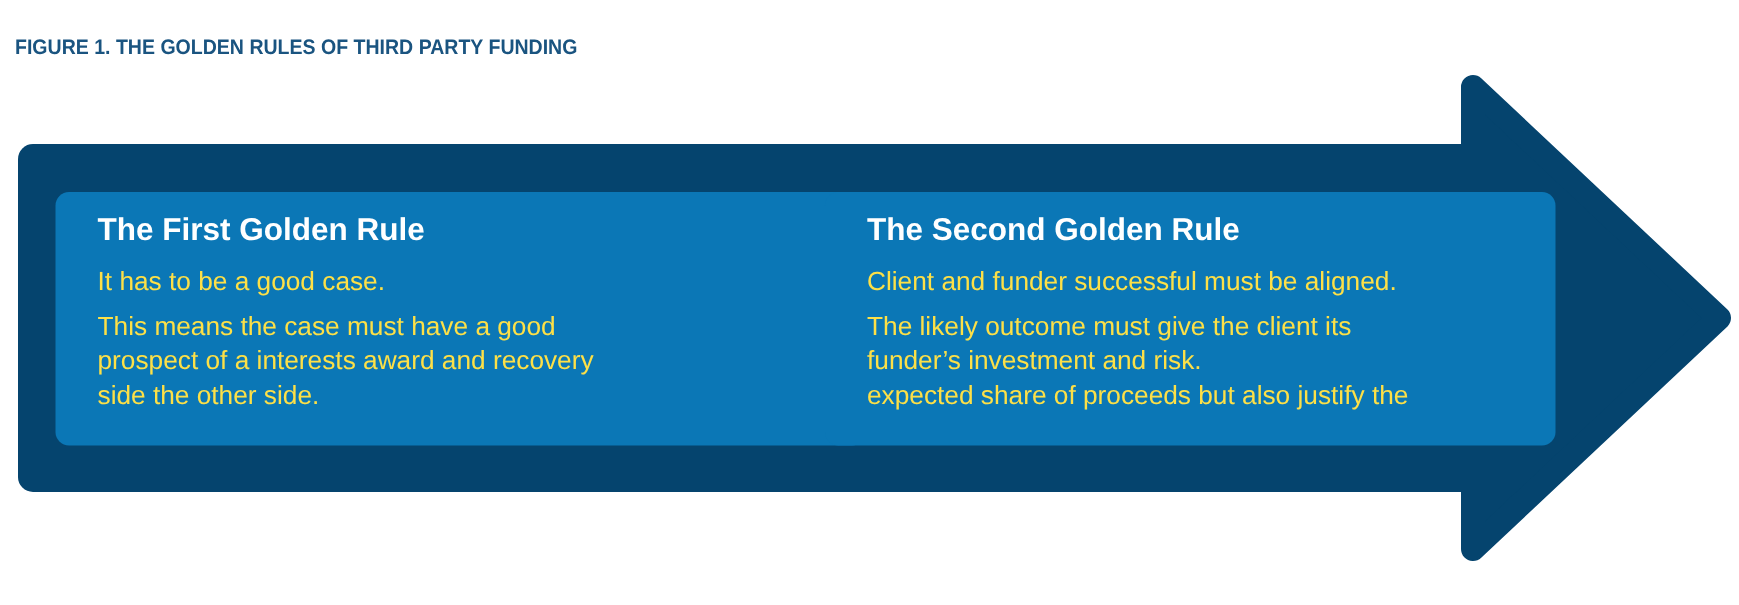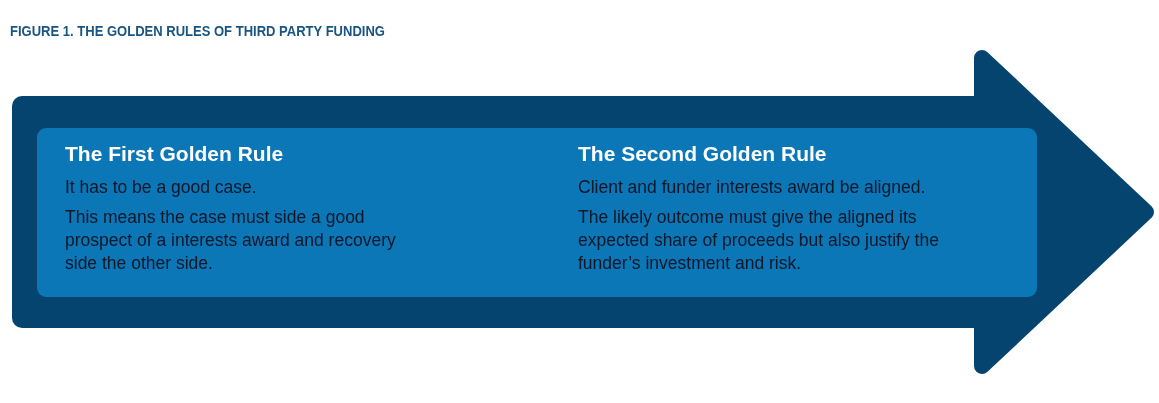--- a/index.html
+++ b/index.html
@@ -59,21 +59,21 @@
     font-size: 21px;
     line-height: 27px;
     font-weight: 700;
     color: #ffffff;
   }
   .rule-para {
     margin: 0 0 7px 0;
     font-size: 17.5px;
     line-height: 23px;
     font-weight: 400;
-    color: #0f172a;
+    color: #fde047;
   }
   .rule-line { display: block; }
 </style>
 </head>
 <body>
 
 <div class="stage">
 
   <div class="figure-title">FIGURE 1. THE GOLDEN RULES OF THIRD PARTY FUNDING</div>
 
@@ -81,31 +81,31 @@
     <rect class="navy-fill" x="12" y="96" width="975" height="232" rx="10"></rect>
     <path class="navy-head" d="M 982 58 L 1146 212 L 982 366 Z"></path>
   </svg>
 
   <div class="rule-box rule-box-1">
     <h2 class="rule-heading">The First Golden Rule</h2>
     <p class="rule-para">
       <span class="rule-line">It has to be a good case.</span>
     </p>
     <p class="rule-para">
-      <span class="rule-line">This means the case must side a good</span>
+      <span class="rule-line">This means the case must have a good</span>
       <span class="rule-line">prospect of a interests award and recovery</span>
       <span class="rule-line">side the other side.</span>
     </p>
   </div>
 
   <div class="rule-box rule-box-2">
     <h2 class="rule-heading">The Second Golden Rule</h2>
     <p class="rule-para">
-      <span class="rule-line">Client and funder interests award be aligned.</span>
+      <span class="rule-line">Client and funder successful must be aligned.</span>
     </p>
     <p class="rule-para">
-      <span class="rule-line">The likely outcome must give the aligned its</span>
+      <span class="rule-line">The likely outcome must give the client its</span>
+      <span class="rule-line">funder’s investment and risk.</span>
       <span class="rule-line">expected share of proceeds but also justify the</span>
-      <span class="rule-line">funder’s investment and risk.</span>
     </p>
   </div>
 
 </div>
 
 </body></html>

